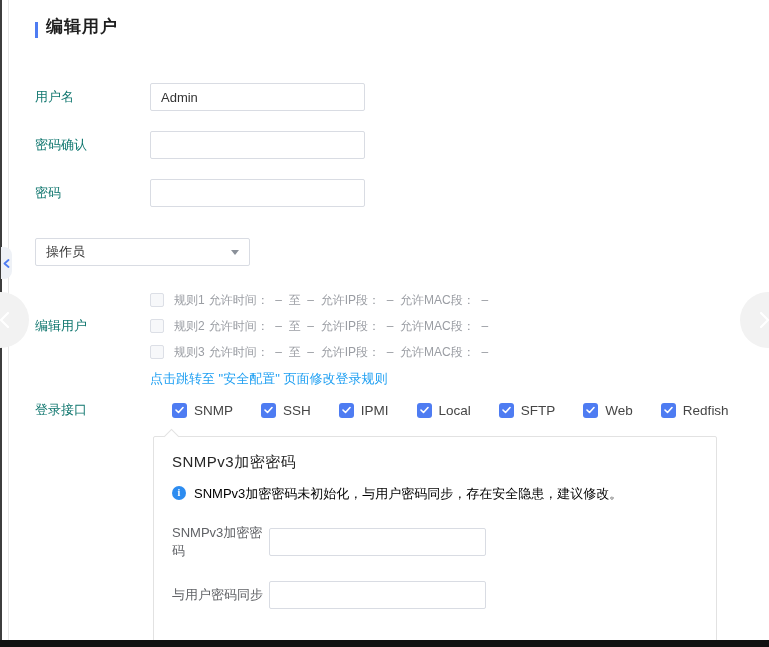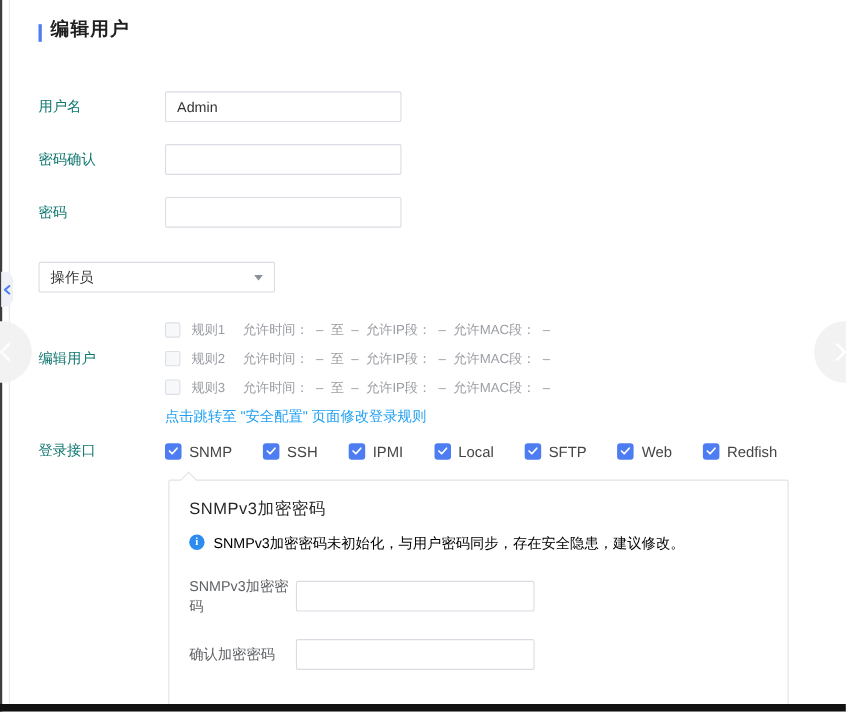--- a/index.html
+++ b/index.html
@@ -55,27 +55,27 @@
     border-top:5px solid #8a9099;
   }
 
   .rules-row { margin-top:21px !important; align-items:center; }
   .rules-list { display:flex; flex-direction:column; }
   .rule-row { display:flex; align-items:center; height:26px; font-size:12px; color:#9a9da3; }
   .rule-checkbox {
     width:14px; height:14px; border:1px solid #dcdfe6; background:#f7f8fa; border-radius:2px;
     margin-right:10px; flex:0 0 14px;
   }
-  .rule-name { margin-right:16px; }
+  .rule-name { margin-right:4px; }
   .rule-detail { white-space:pre-wrap; }
 
   .link-row { margin-top:5px !important; }
   .jump-link { font-size:13px; color:#1e9ff2; text-decoration:none; cursor:pointer; }
 
-  .interfaces-row { margin-top:13px !important; }
+  .interfaces-row { margin-top:13px !important;gap:22px; }
   .interfaces { display:flex; align-items:center; gap:28px; }
   .cb-item { display:flex; align-items:center; gap:7px; cursor:pointer; }
   .cb-box {
     width:15px; height:15px; border-radius:3px; background:#4e7cf2;
     display:flex; align-items:center; justify-content:center; flex:0 0 15px;
   }
   .cb-label { font-size:13.5px; color:#454545; }
 
   .panel-row { margin-top:17px !important; align-items:flex-start; }
   .snmp-panel {
@@ -250,21 +250,21 @@
         <h2 class="panel-title">SNMPv3加密密码</h2>
         <div class="panel-info">
           <span class="info-icon"></span>
           <span class="info-text">SNMPv3加密密码未初始化，与用户密码同步，存在安全隐患，建议修改。</span>
         </div>
         <div class="panel-field">
           <span class="panel-field-label">SNMPv3加密密码</span>
           <input class="text-input panel-input" type="password" value="" style="">
         </div>
         <div class="panel-field">
-          <span class="panel-field-label">确认加密密码</span>
+          <span class="panel-field-label">与用户密码同步</span>
           <input class="text-input panel-input" type="password" value="" style="">
         </div>
 
       </div>
     </div>
 
   </div>
 </div>
 
 <div class="bottom-bar"></div>

